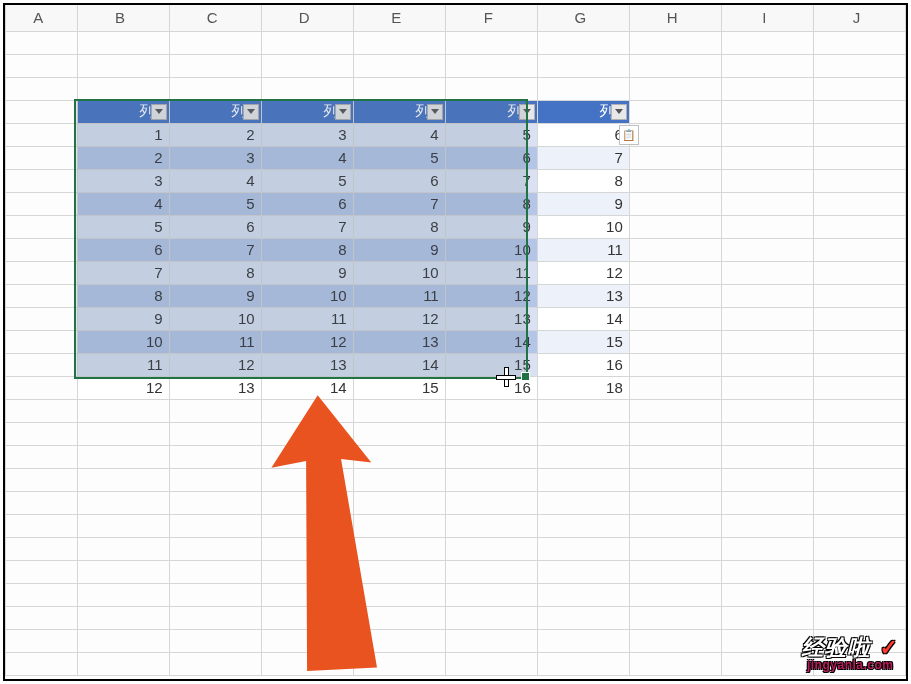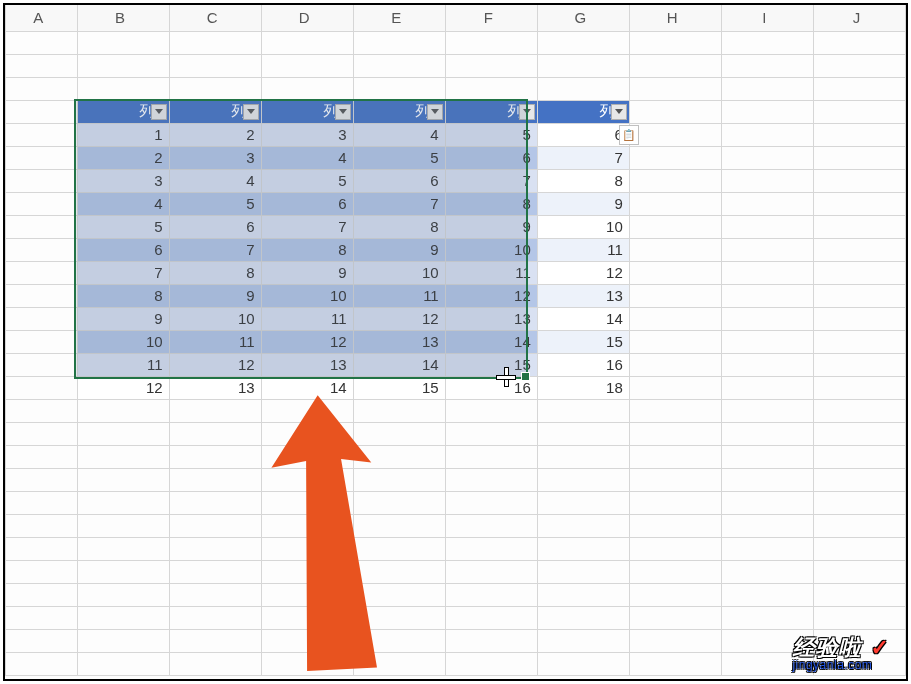--- a/index.html
+++ b/index.html
@@ -121,44 +121,44 @@
     font-size: 11px;
     color: #666;
   }
   
   .arrow-svg {
     position: absolute;
     pointer-events: none;
   }
   .watermark {
     position: absolute;
-    right: 16px;
+    right: 7px;
     bottom: 8px;
-    text-align: left;
+    text-align: center;
     line-height: 1;
     margin-left: 28px;
   }
   .watermark .wm1 {
     font-size: 22px;
     font-weight: 900;
     font-style: italic;
     color: #fff;
     text-shadow: -1px -1px 0 #000, 1px -1px 0 #000, -1px 1px 0 #000, 1px 1px 0 #000;
     letter-spacing: 1px;
   }
   .watermark .wm1 .check {
     color: #ff3b30;
     font-style: normal;
     font-weight: 900;
     margin-left: 2px;
   }
   .watermark .wm2 {
     font-size: 12px;
-    font-weight: 400;
-    color: #1d4ed8;
+    font-weight: 700;
+    color: #be185d;
     text-shadow: -1px -1px 0 #000, 1px -1px 0 #000, -1px 1px 0 #000, 1px 1px 0 #000;
     letter-spacing: 0.5px;
   }
   .cursor-cross {
     position: absolute;
     pointer-events: none;
     width: 18px;
     height: 18px;
   }
   .cursor-cross::before, .cursor-cross::after {

